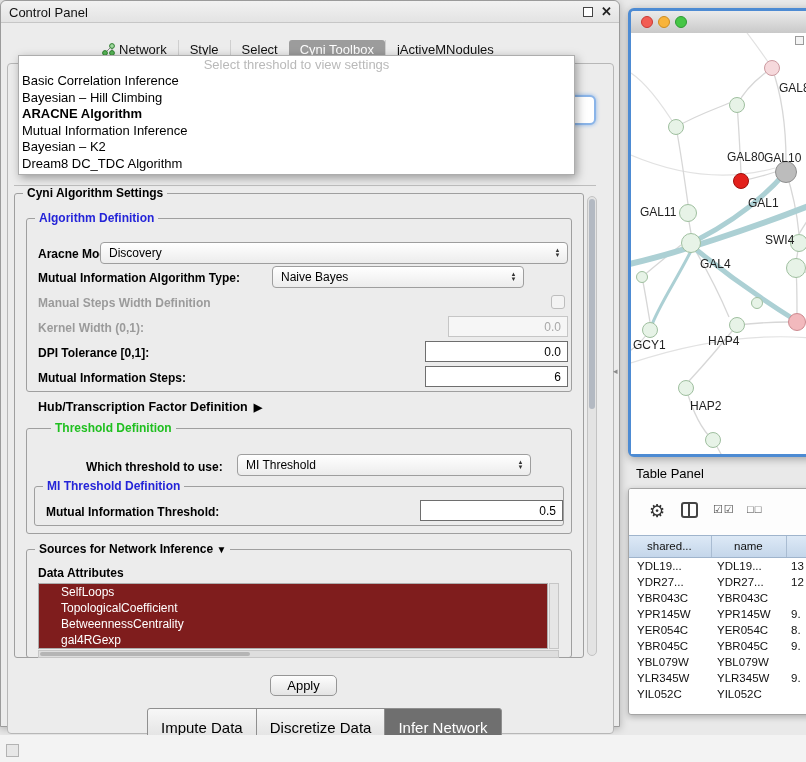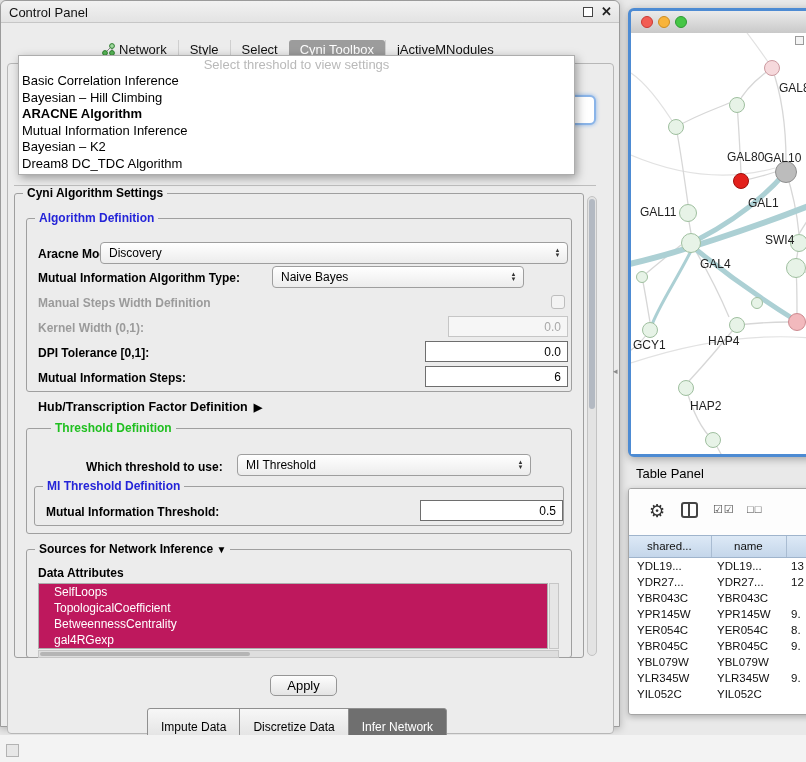--- a/index.html
+++ b/index.html
@@ -58,30 +58,30 @@
 
   .vscroll { position:absolute; left:587px; top:196px; width:10px; height:460px; background:#e3e3e3;
         border:1px solid #c3c3c3; border-radius:5px; }
   .vscroll .thumb { position:absolute; left:1px; top:2px; width:6px; height:210px; background:#b3b9c2; border-radius:4px; }
 
   .tri { font-size:11px; margin-left:6px; }
 
   
   .attrlist { position:absolute; left:38px; top:583px; width:510px; height:66px; background:#fff;
         border:1px solid #adadad; overflow:hidden; }
-  .attrlist .row { height:16px; line-height:16px; background:#be185d; color:#fff; font-size:12px; padding-left:15px; }
+  .attrlist .row { height:16px; line-height:16px; background:#7f1d1d; color:#fff; font-size:12px; padding-left:22px; }
   .list-vscroll { position:absolute; left:549px; top:583px; width:10px; height:66px; background:#e6e6e6; border:1px solid #c6c6c6; }
   .list-hscroll { position:absolute; left:38px; top:650px; width:521px; height:8px; background:#dedede; border:1px solid #c6c6c6; }
   .list-hscroll .thumb { position:absolute; left:1px; top:1px; width:210px; height:4px; background:#b5b5b5; border-radius:2px; }
 
   .apply-btn { position:absolute; left:270px; top:675px; width:67px; height:21px;
         background:linear-gradient(#fdfdfd,#e4e4e4); border:1px solid #969696; border-radius:5px;
         font-size:13px; color:#000; display:flex; align-items:center; justify-content:center; }
 
-  .btabs { position:absolute; left:147px; top:708px; height:38px; display:flex; font-size:12px; }
+  .btabs { position:absolute; left:147px; top:708px; height:38px; display:flex; font-size:15px; }
   .btabs .bt { padding:0 13px; display:flex; align-items:center; background:linear-gradient(#f7f7f7,#dedede);
         border:1px solid #8f8f8f; margin-left:-1px; color:#000; }
   .btabs .bt:first-child { border-radius:3px 0 0 3px; margin-left:0; }
   .btabs .bt:last-child { border-radius:0 3px 3px 0; }
   .btabs .bt.sel { background:#6f6f6f; color:#fff; }
 
   .splitter-mark { position:absolute; left:613px; top:366px; font-size:9px; color:#8a8a8a; }
 
   
   .net-win { position:absolute; left:628px; top:8px; width:192px; height:449px;

